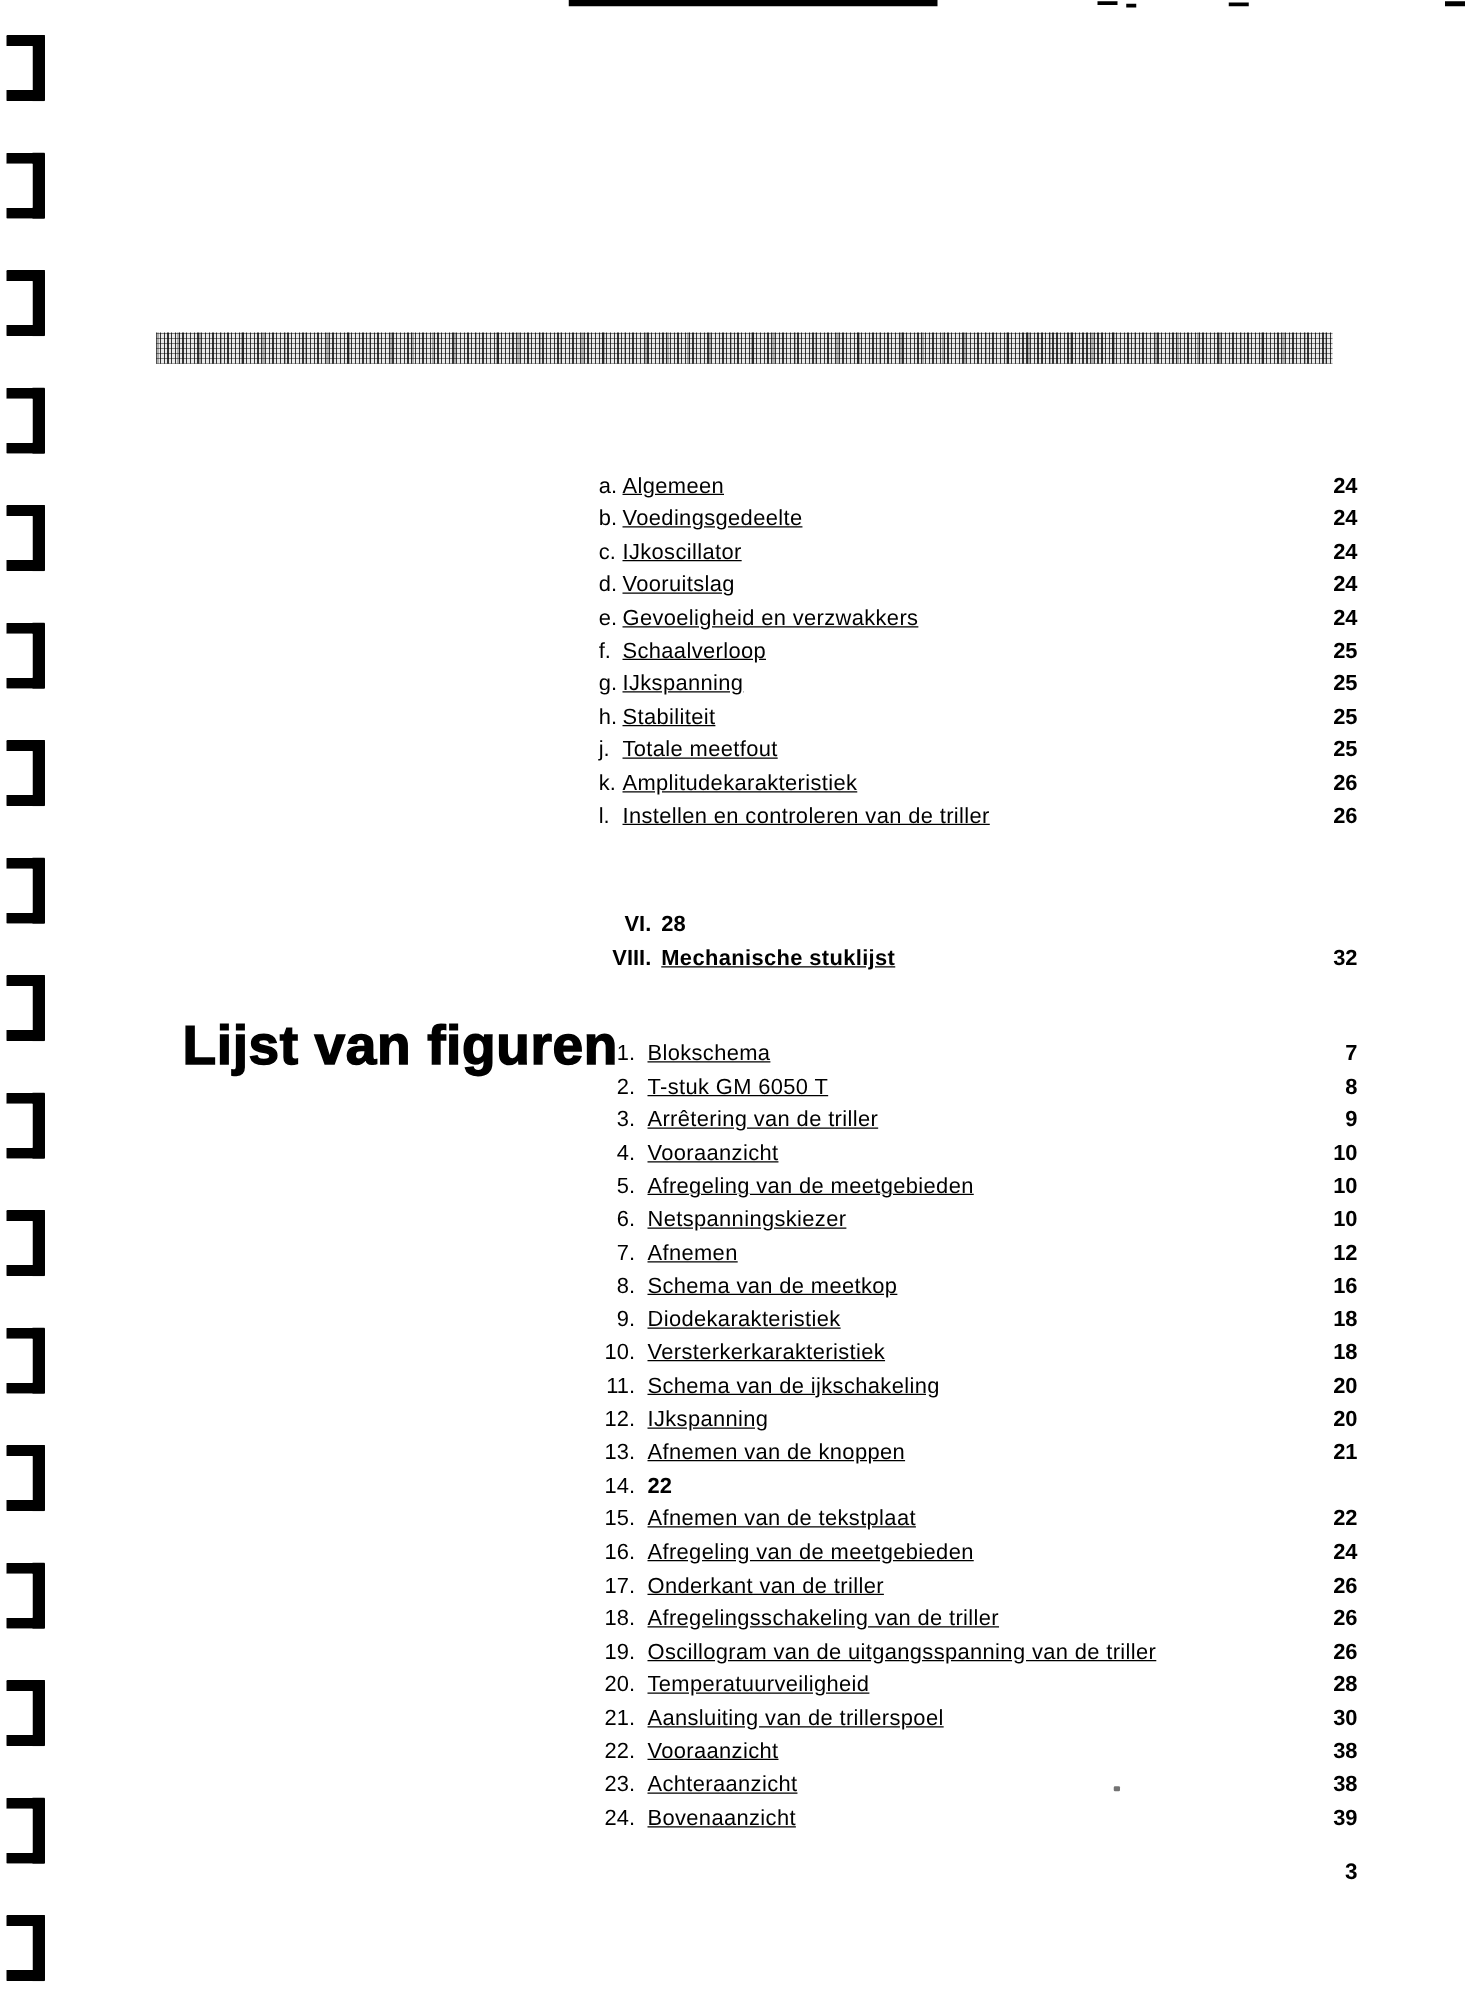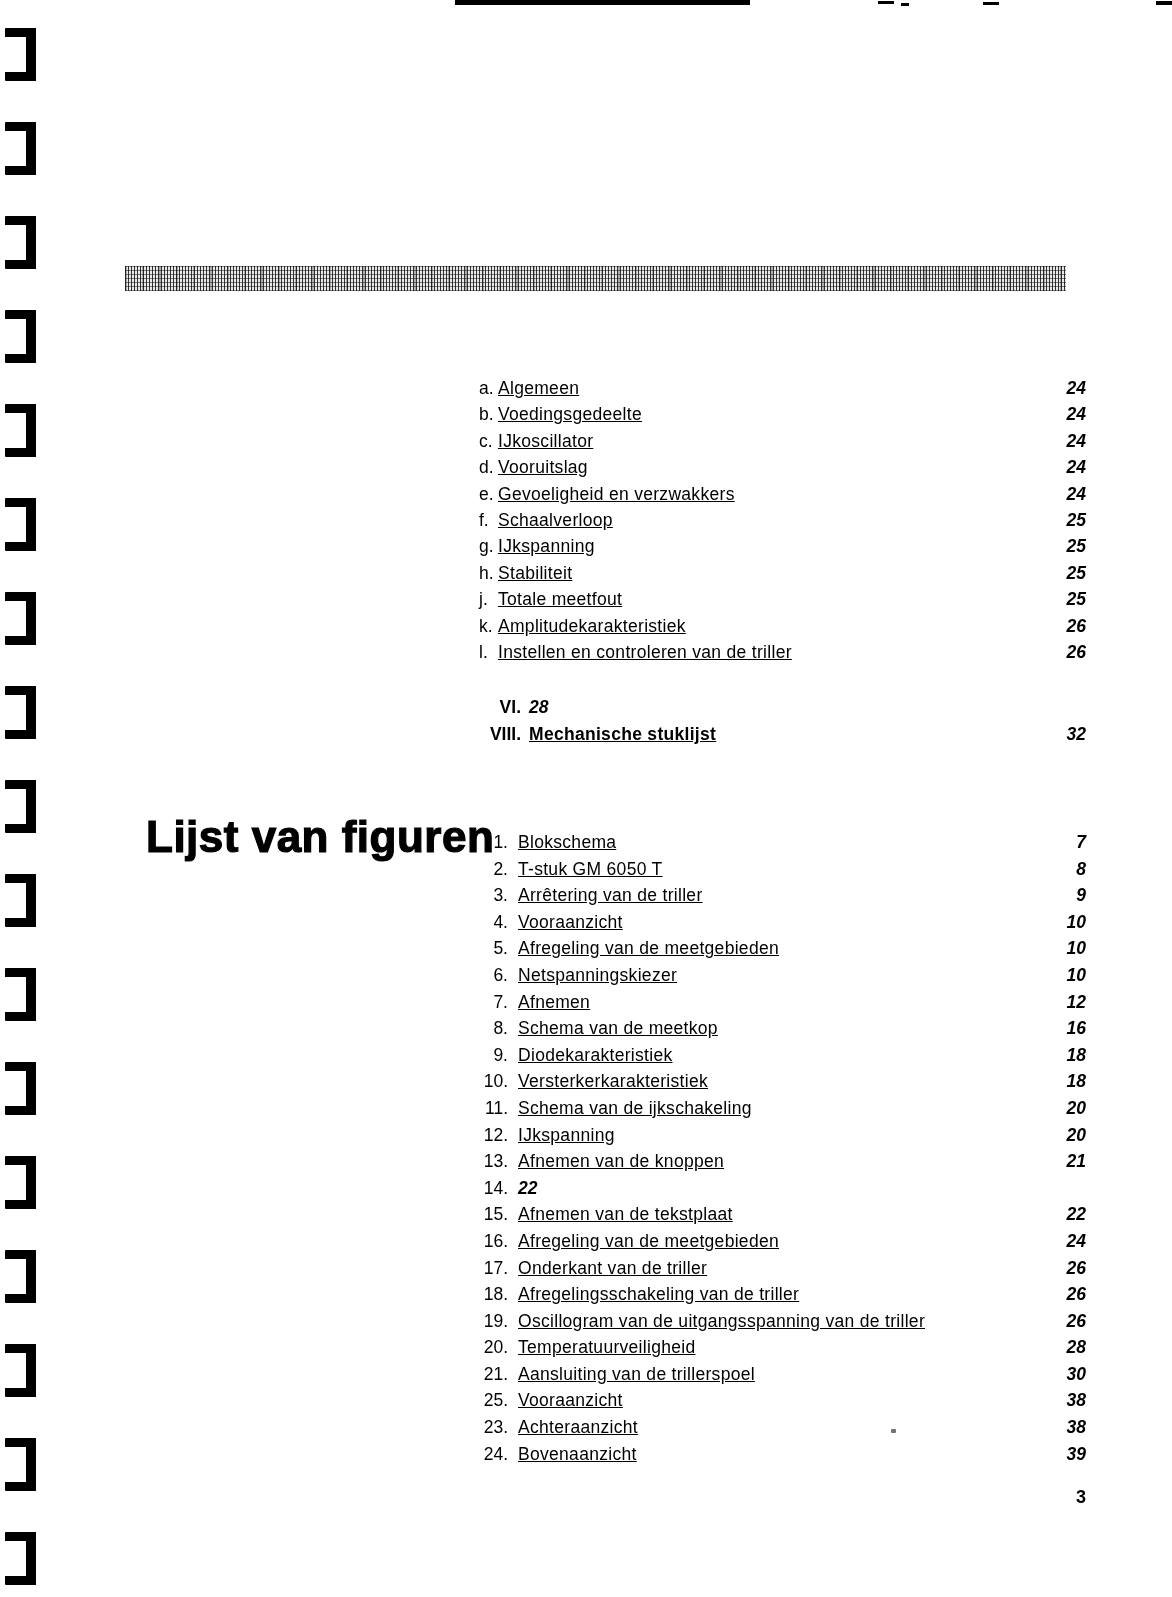--- a/index.html
+++ b/index.html
@@ -32,28 +32,28 @@
     position:absolute;left:5px;width:31px;height:53px;box-sizing:border-box;
     border-top:9px solid #000;border-right:10px solid #000;border-bottom:9px solid #000;
     border-radius:1px;
   }
   
   .list{position:absolute;}
   .row{display:flex;align-items:baseline;font-size:17.5px;}
   .sub-list{left:479px;top:375px;width:607px;}
   .sub-list .row{height:26.4px;line-height:26.4px;}
   .sub-list .lbl{flex:none;width:19px;}
-  .chap-list{left:450px;top:694px;width:636px;font-weight:bold;}
+  .chap-list{left:450px;top:726px;width:636px;font-weight:bold;}
   .chap-list .row{height:26.7px;line-height:26.7px;}
   .chap-list .lbl{flex:none;width:71px;text-align:right;margin-right:8px;}
   .fig-list{left:453px;top:829px;width:633px;}
   .fig-list .row{height:26.6px;line-height:26.6px;}
   .fig-list .lbl{flex:none;width:55px;text-align:right;margin-right:10px;}
   .ttl{flex:1;letter-spacing:.3px;text-decoration:underline;}
-  .pg{flex:none;font-weight:bold;text-align:right;font-style:italic;}
+  .pg{flex:none;font-weight:bold;text-align:right;}
   .heading{
     position:absolute;left:146px;top:818px;width:320px;
     font-size:44px;line-height:38px;font-weight:bold;letter-spacing:.5px;
     -webkit-text-stroke:1.2px #000;white-space:nowrap;text-align:right;
   }
   .folio{
     position:absolute;left:1000px;top:1484px;width:86px;text-align:right;
     font-size:18px;line-height:26px;font-weight:bold;
   }
 </style>
@@ -299,21 +299,21 @@
         <span class="pg">28</span>
       </div>
 
       <div class="row">
         <span class="lbl">21.</span>
         <span class="ttl">Aansluiting van de trillerspoel</span>
         <span class="pg">30</span>
       </div>
 
       <div class="row">
-        <span class="lbl">25.</span>
+        <span class="lbl">22.</span>
         <span class="ttl">Vooraanzicht</span>
         <span class="pg">38</span>
       </div>
 
       <div class="row">
         <span class="lbl">23.</span>
         <span class="ttl">Achteraanzicht</span>
         <span class="pg">38</span>
       </div>
 

